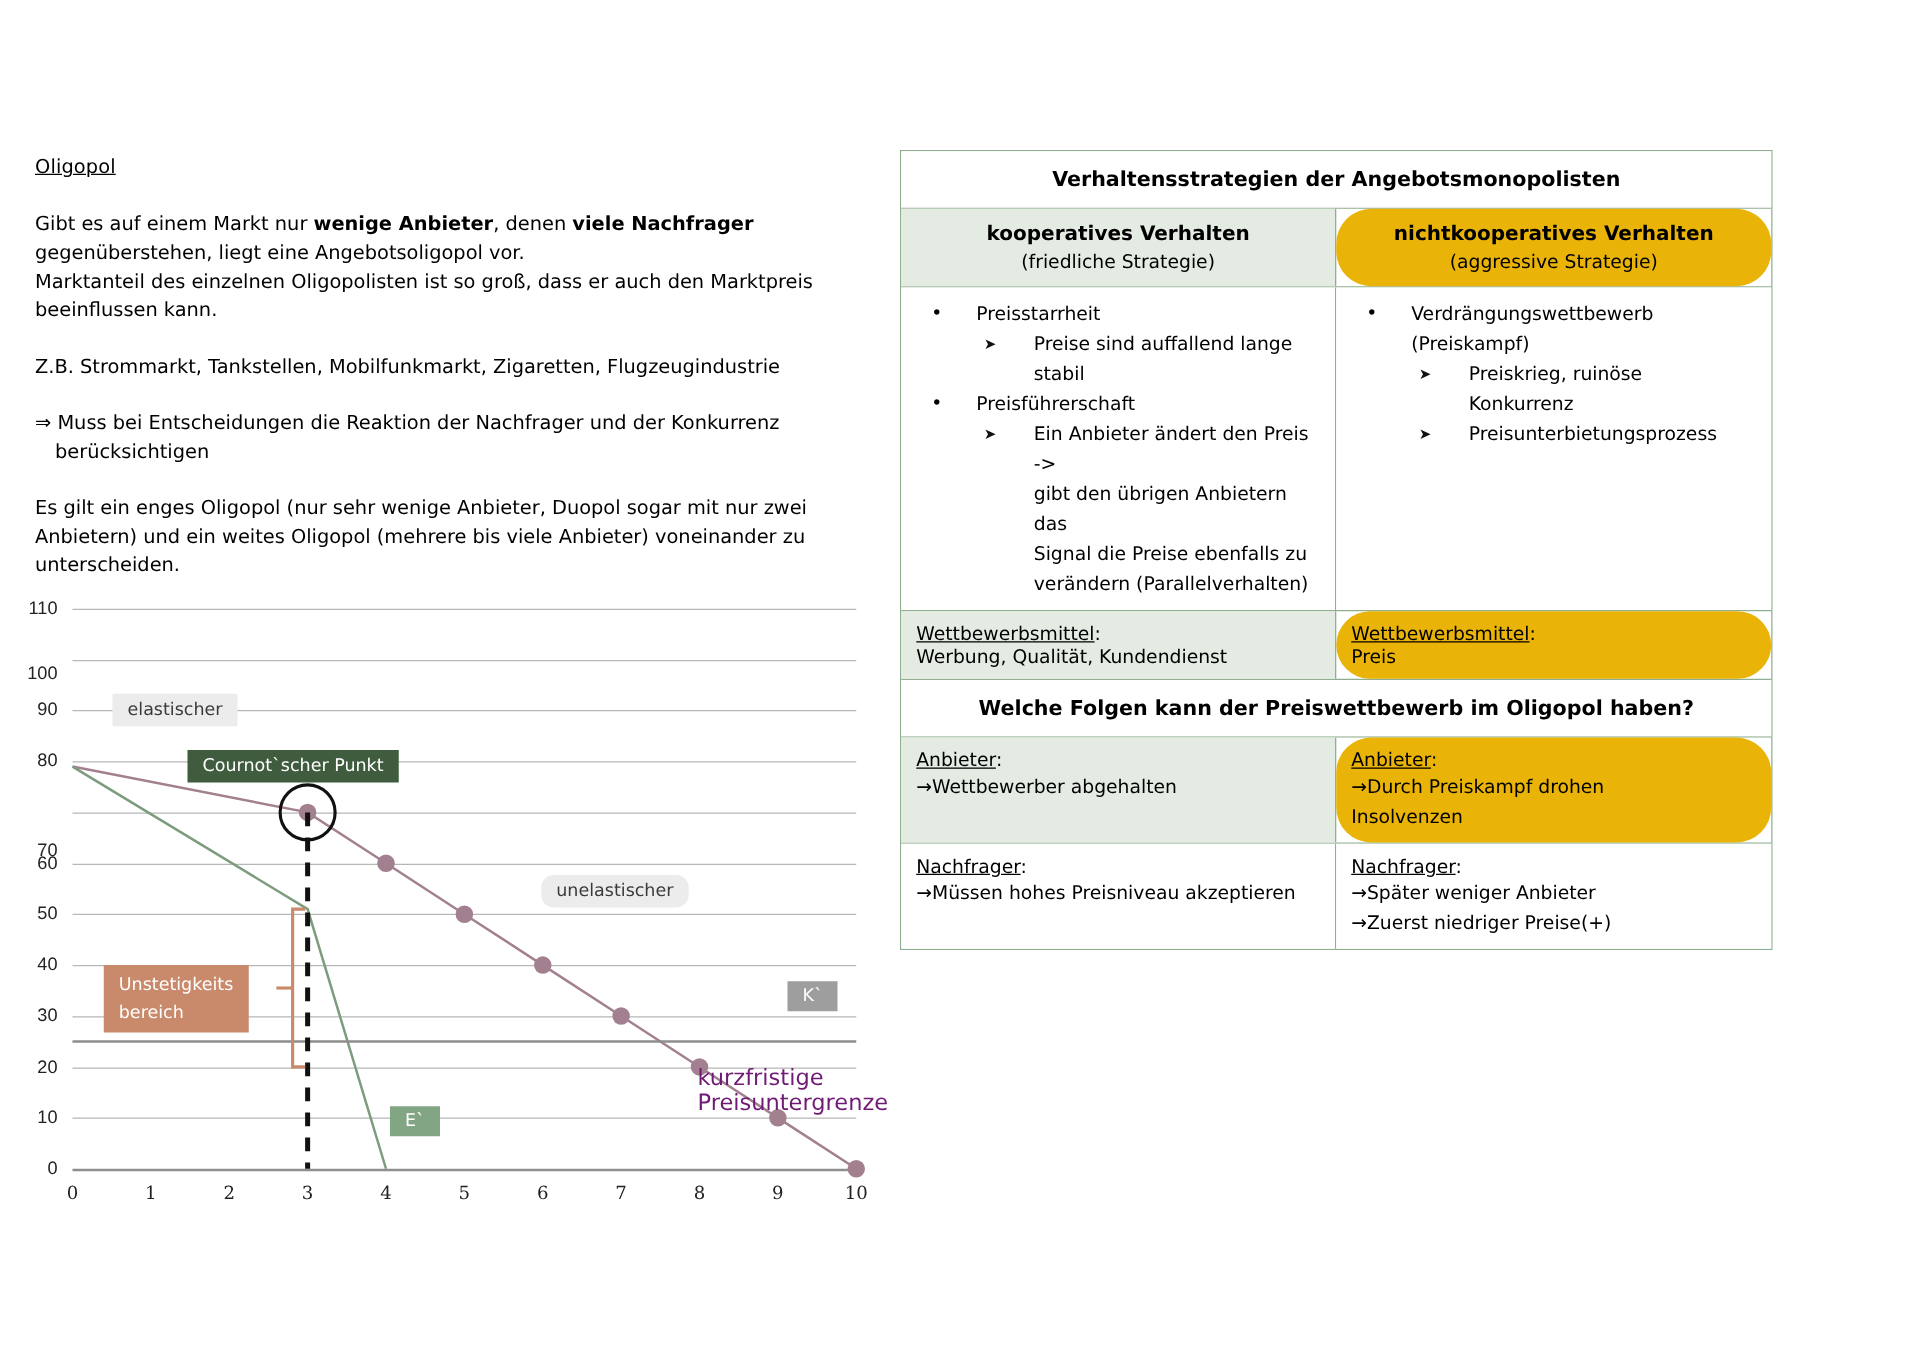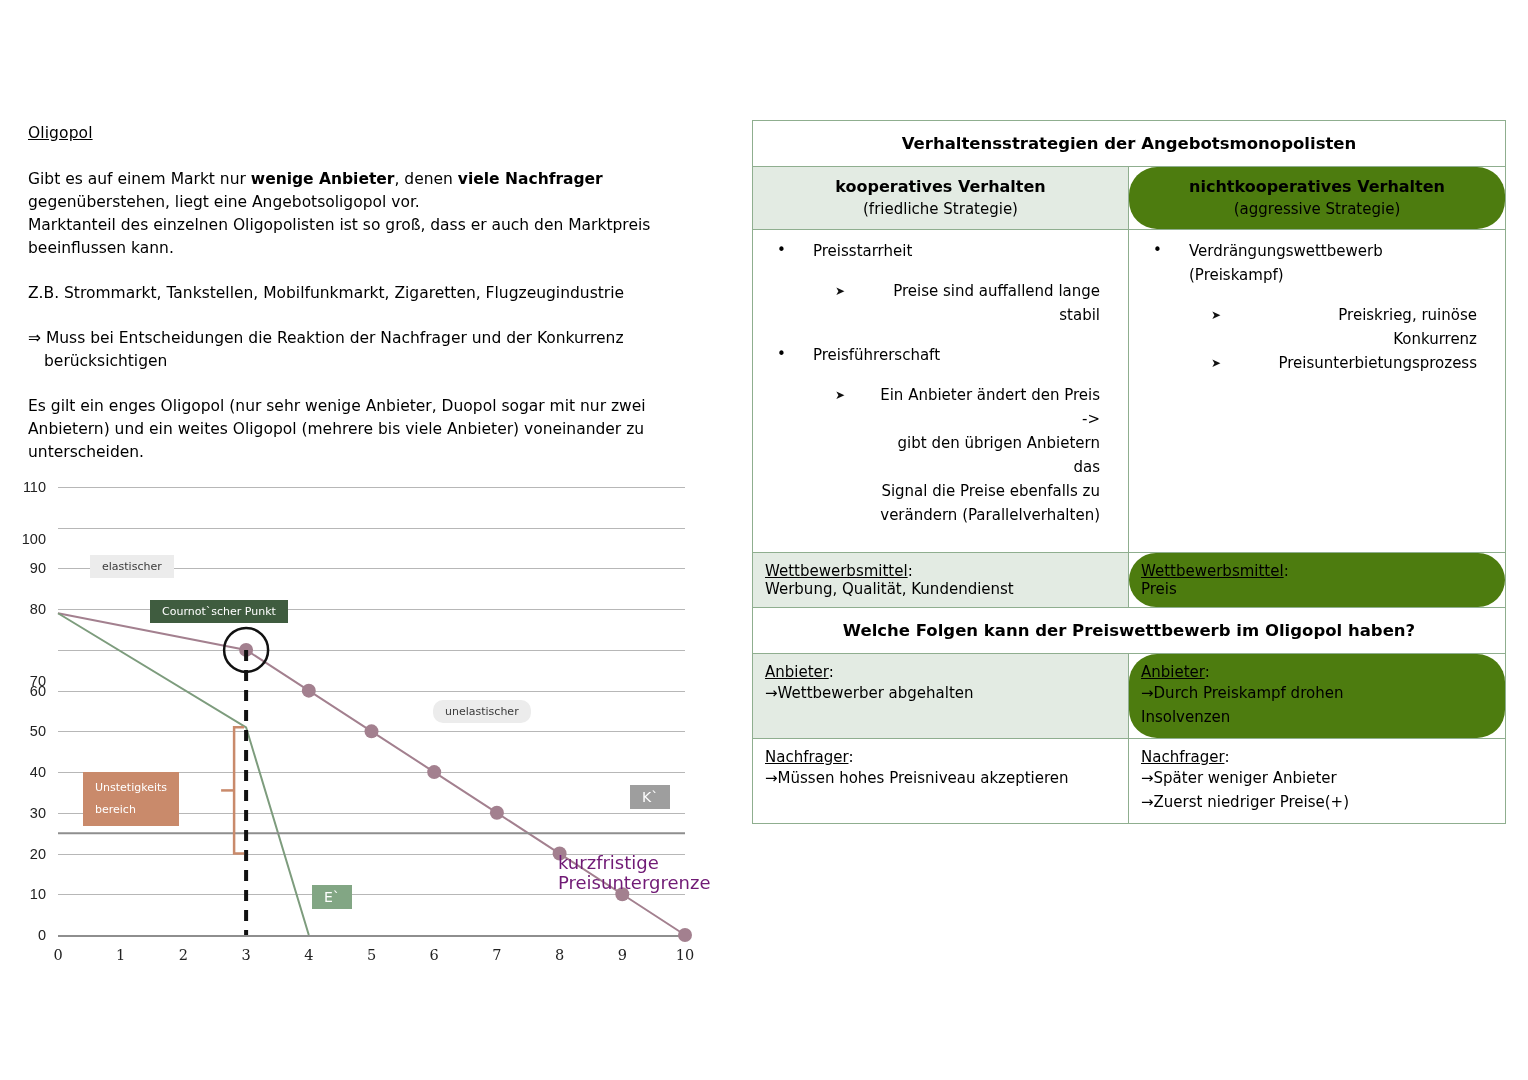--- a/index.html
+++ b/index.html
@@ -48,55 +48,55 @@
     transform:translateY(-50%);
   }
   .xtick {
     position:absolute; width:40px; text-align:center;
     font-family:"DejaVu Serif", serif; font-size:14.5px; color:#222;
     transform:translateX(-50%);
   }
   svg.lines { position:absolute; left:0; top:0; overflow:visible; }
 
   .chartlabel {
-    position:absolute; font-size:11px; padding:5px 12px; white-space:nowrap;
+    position:absolute; font-size:14px; padding:5px 12px; white-space:nowrap;
   }
   .lbl-elastic   { background:#ececec; color:#3a3a3a; }
   .lbl-unelastic { background:#ececec; color:#3a3a3a; }
   .lbl-cournot   { background:#3f5c3f; color:#ffffff; }
   .lbl-unsteti   { background:#c98a6b; color:#ffffff; line-height:22px; }
   .lbl-e         { background:#82a684; color:#ffffff; font-size:14px; padding:4px 12px;}
   .lbl-k         { background:#9e9e9e; color:#ffffff; font-size:14px; padding:4px 12px;}
   .lbl-plain     { font-size:18px; line-height:20px; color:#701a75; background:transparent; padding:0;margin-top:44px; }
 
   
   #table-wrap {
-    position:absolute; left:752px; top:120px; width:754px;
+    position:absolute; left:720px; top:120px; width:698px;
     border:1.5px solid #8fae8f;
     font-size:15px;
   }
   .trow { display:flex; border-bottom:1.5px solid #8fae8f; }
   .trow:last-child { border-bottom:none; }
   .tcell { padding:9px 12px; }
   .tcell.left  { width:50%; border-right:1.5px solid #8fae8f; background:#e3ebe3; }
-  .tcell.right { width:50%; background:#4d7c0f;border-radius:28px; }
+  .tcell.right { width:50%; background:#eab308;border-radius:28px; }
   .tcell.plainleft  { width:50%; border-right:1.5px solid #8fae8f; background:#ffffff; }
   .tcell.plainright { width:50%; background:#ffffff; }
   .tfull { width:100%; text-align:center; padding:13px 12px; background:#ffffff; }
   .thead-main { font-weight:bold; font-size:16.5px; }
   .thead-sub  { text-align:center; line-height:22px; }
   .thead-sub .t1 { font-weight:bold; font-size:16px; }
   .thead-sub .t2 { font-size:15px; }
   .uline { text-decoration:underline; }
   .blist { list-style:none; margin:0; padding:0; }
   .blist > li { position:relative; padding-left:48px; line-height:24px; margin:0; }
   .blist > li::before {
     content:"\2022"; position:absolute; left:12px; top:-1px; font-size:15px;
   }
-  .sublist { list-style:none; margin:16px; padding:0;text-align:right; }
+  .sublist { list-style:none; margin:0; padding:0; }
   .sublist > li { position:relative; padding-left:46px; line-height:24px; }
   .sublist > li::before {
     content:"\27A4"; position:absolute; left:6px; top:0px; font-size:12px; color:#111;
   }
   .sublist > li.cont::before { content:""; }
   .arrline { line-height:24px; }
 </style>
 </head>
 <body>
 

